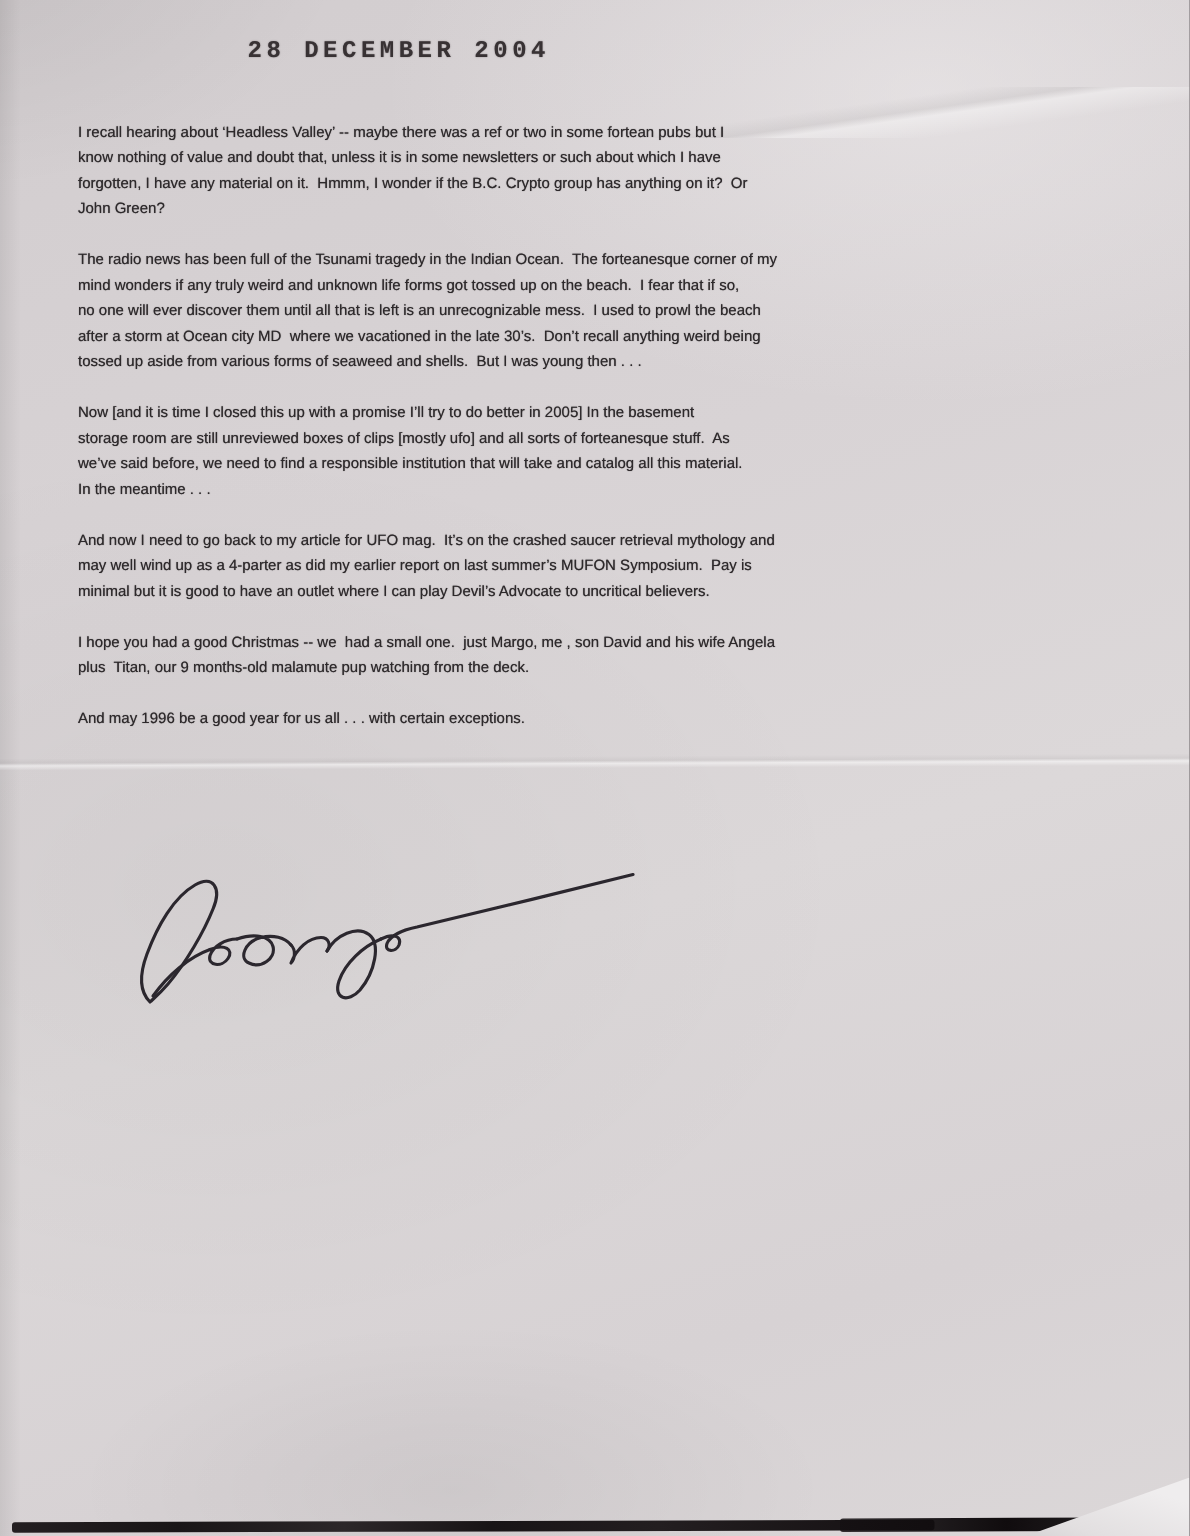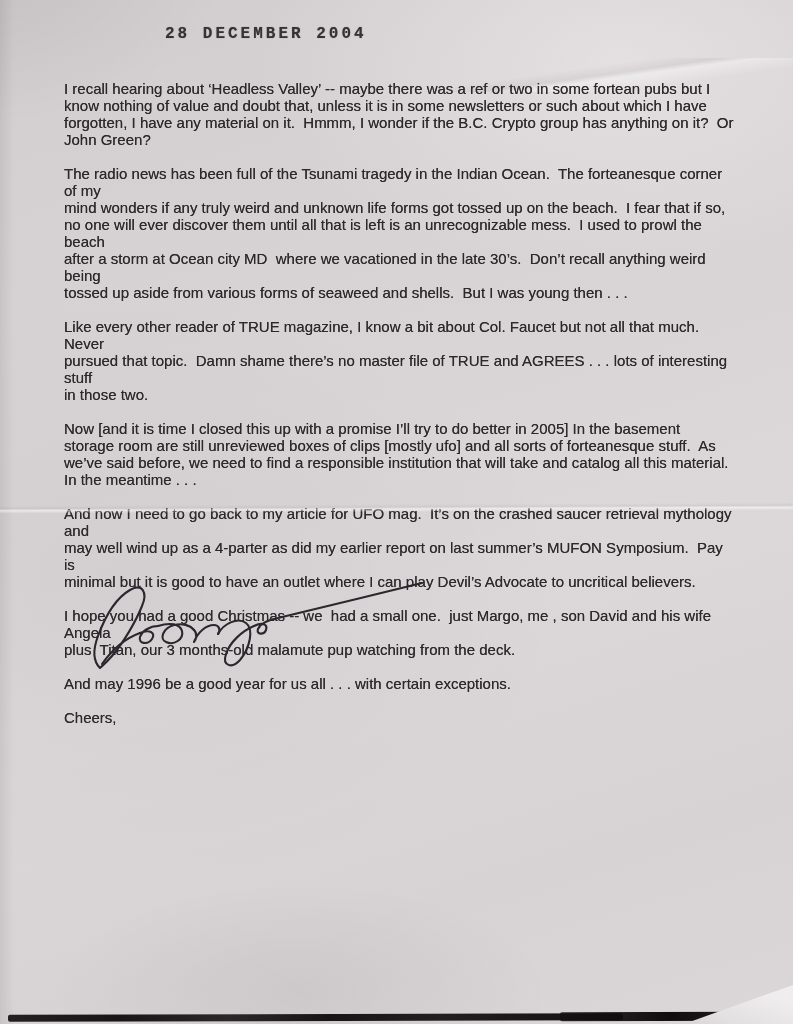--- a/index.html
+++ b/index.html
@@ -26,25 +26,25 @@
     top: 25px;
     font-family: "Liberation Mono", "DejaVu Sans Mono", monospace;
     font-size: 16px;
     font-weight: 700;
     letter-spacing: 3px;
     color: #383234;
     text-shadow: 0 0 1px rgba(56,50,52,0.55);
   }
   .letter-body {
     position: absolute;
-    left: 64px;
+    left: 52px;
     top: 80px;
     width: 672px;
     color: #2d292b;
-    font-size: 15px;
+    font-size: 10px;
     line-height: 17px;
     text-shadow: 0 0 0.6px rgba(45,41,43,0.8);
   }
   .letter-body p {
     margin: 0 0 17px 0;
     white-space: pre-wrap;
   }
   .closing {
     margin: 0;
     white-space: pre-wrap;
@@ -132,34 +132,30 @@
   <div class="letter-body">
     <p>I recall hearing about ‘Headless Valley’ -- maybe there was a ref or two in some fortean pubs but I
 know nothing of value and doubt that, unless it is in some newsletters or such about which I have
 forgotten, I have any material on it.  Hmmm, I wonder if the B.C. Crypto group has anything on it?  Or
 John Green?</p>
     <p>The radio news has been full of the Tsunami tragedy in the Indian Ocean.  The forteanesque corner of my
 mind wonders if any truly weird and unknown life forms got tossed up on the beach.  I fear that if so,
 no one will ever discover them until all that is left is an unrecognizable mess.  I used to prowl the beach
 after a storm at Ocean city MD  where we vacationed in the late 30’s.  Don’t recall anything weird being
 tossed up aside from various forms of seaweed and shells.  But I was young then . . .</p>
-    <p>Like every other reader of TRUE magazine, I know a bit about Col. Faucet but not all that much.  Never
-pursued that topic.  Damn shame there’s no master file of TRUE and AGREES . . . lots of interesting stuff
-in those two.</p>
     <p>Now [and it is time I closed this up with a promise I’ll try to do better in 2005] In the basement
 storage room are still unreviewed boxes of clips [mostly ufo] and all sorts of forteanesque stuff.  As
 we’ve said before, we need to find a responsible institution that will take and catalog all this material.
 In the meantime . . .</p>
     <p>And now I need to go back to my article for UFO mag.  It’s on the crashed saucer retrieval mythology and
 may well wind up as a 4-parter as did my earlier report on last summer’s MUFON Symposium.  Pay is
 minimal but it is good to have an outlet where I can play Devil’s Advocate to uncritical believers.</p>
     <p>I hope you had a good Christmas -- we  had a small one.  just Margo, me , son David and his wife Angela
-plus  Titan, our 3 months-old malamute pup watching from the deck.</p>
+plus  Titan, our 9 months-old malamute pup watching from the deck.</p>
     <p>And may 1996 be a good year for us all . . . with certain exceptions.</p>
-    <p class="closing">Cheers,</p>
   </div>
 
   <div class="signature" aria-label="handwritten signature George">
     <svg width="370" height="100" viewBox="0 0 370 100">
       <g fill="none" stroke="#2b272e" stroke-width="2.1" stroke-linecap="round" stroke-linejoin="round">
 
         <path d="M14,92 C8,86 6,76 12,60 C19,41 30,22 44,14 C56,7 62,16 56,30 C50,45 38,66 26,80 C20,87 16,90 14,92"></path>
         <path d="M16,88 C26,74 40,62 54,57"></path>
 
         <path d="M54,57 C64,53 70,57 66,63 C62,69 52,68 54,61 C56,55 64,50 72,50"></path>

